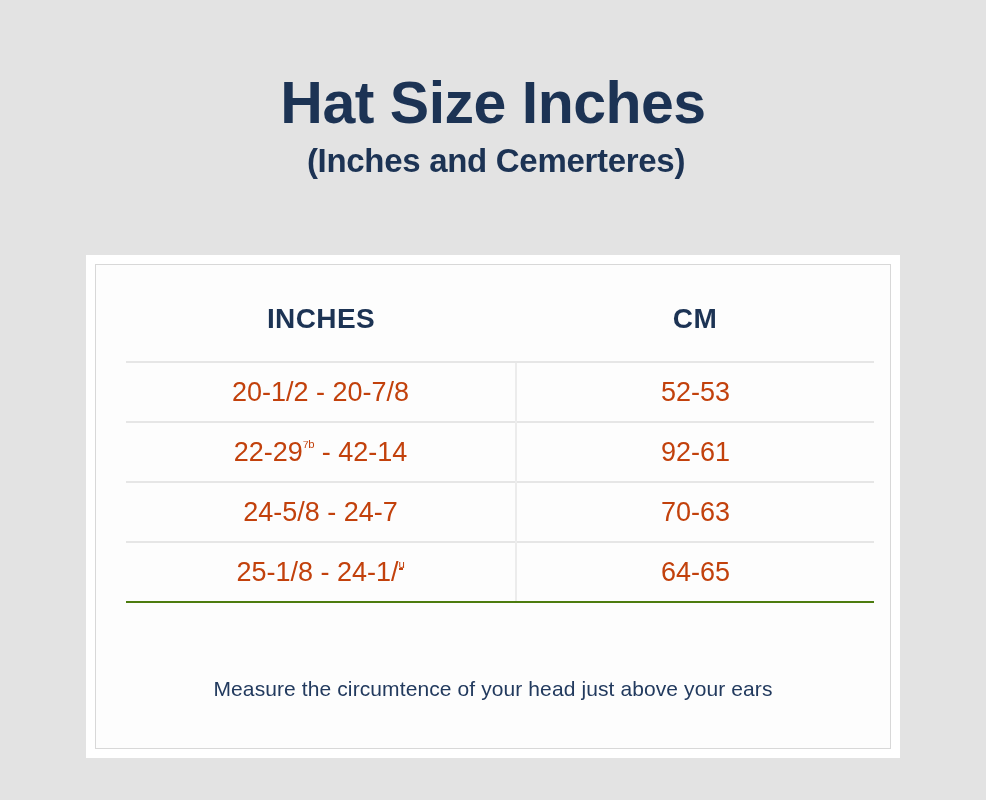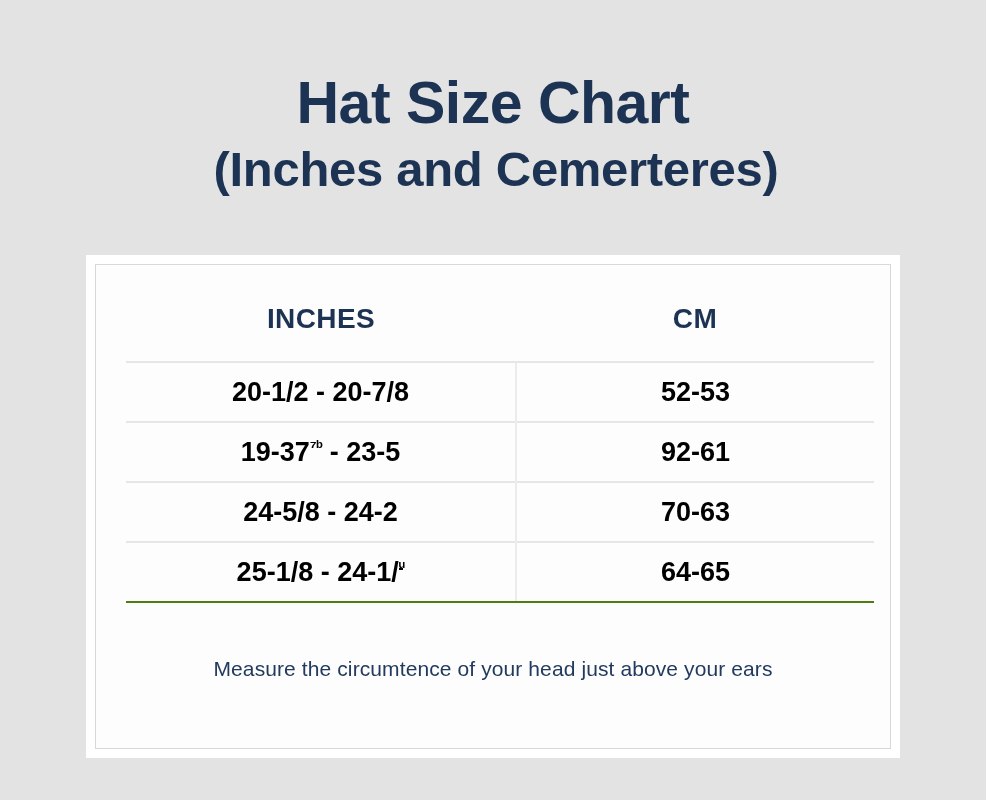--- a/index.html
+++ b/index.html
@@ -33,21 +33,21 @@
   .chart-title {
     margin: 0;
     font-size: 59px;
     font-weight: bold;
     line-height: 1.06;
     color: #1c3354;
     letter-spacing: -0.5px;
   }
   .chart-subtitle {
     margin: 8px 0 0 6px;
-    font-size: 49px;
+    font-size: 33px;
     font-weight: bold;
     line-height: 1.1;
     color: #1c3354;
     letter-spacing: -0.3px;
   }
 
   
   .card {
     position: absolute;
     left: 86px;
@@ -83,22 +83,22 @@
     font-size: 28px;
     font-weight: bold;
     color: #1c3354;
     text-align: center;
     padding: 0 0 26px 0;
     border: none;
     letter-spacing: 0.4px;
   }
   .size-table td {
     font-size: 27px;
-    font-weight: bold;
-    color: #000000;
+    font-weight: normal;
+    color: #c2410c;
     text-align: center;
     height: 58px;
     padding: 0;
     border-top: 2px solid #e6e6e6;
     white-space: nowrap;
   }
   .size-table tbody tr:last-child td {
     border-bottom: 2px solid #4d7c0f;
   }
   .size-table td.cell-cm {
@@ -125,35 +125,35 @@
     right: 30%;
     bottom: -0.18em;
     border-bottom: 0.12em solid currentColor;
   }
 
   
   .footer-note {
     position: absolute;
     left: 0;
     right: 0;
-    top: 392px;
+    top: 412px;
     text-align: center;
     font-size: 21px;
     font-weight: normal;
     color: #223a5e;
     letter-spacing: 0.1px;
   }
 </style>
 </head>
 <body>
 
 <div class="page">
 
   <div class="title-block">
-    <h1 class="chart-title">Hat Size Chart</h1>
+    <h1 class="chart-title">Hat Size Inches</h1>
     <h2 class="chart-subtitle">(Inches and Cemerteres)</h2>
   </div>
 
   <div class="card">
     <div class="card-inner">
 
       <table class="size-table">
         <colgroup>
           <col class="col-inches">
           <col class="col-cm">
@@ -169,28 +169,28 @@
           <tr>
             <td class="cell-inches">
               <span>20-1/2 - 20-7/8</span><span class="sup-frac underlined"></span><span></span>
             </td>
             <td class="cell-cm">52-53</td>
           </tr>
 
 
           <tr>
             <td class="cell-inches">
-              <span>19-37</span><span class="sup-frac">⁷ᵇ</span><span> - 23-5</span>
+              <span>22-29</span><span class="sup-frac">⁷ᵇ</span><span> - 42-14</span>
             </td>
             <td class="cell-cm">92-61</td>
           </tr>
 
           <tr>
             <td class="cell-inches">
-              <span>24-5/8 - 24-2</span><span class="sup-frac"></span><span></span>
+              <span>24-5/8 - 24-7</span><span class="sup-frac"></span><span></span>
             </td>
             <td class="cell-cm">70-63</td>
           </tr>
 
           <tr>
             <td class="cell-inches">
               <span>25-1/8 - 24-1/</span><span class="sup-frac underlined">ᵘ</span><span></span>
             </td>
             <td class="cell-cm">64-65</td>
           </tr>

